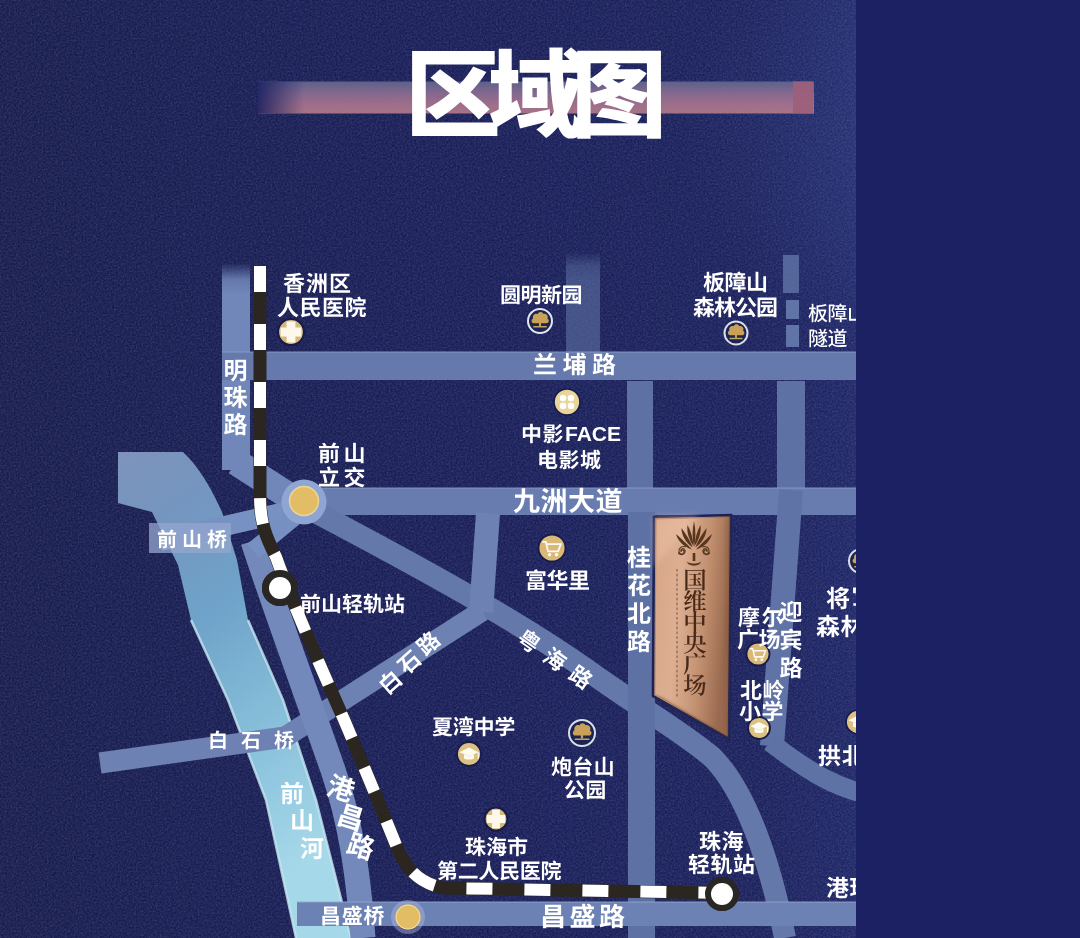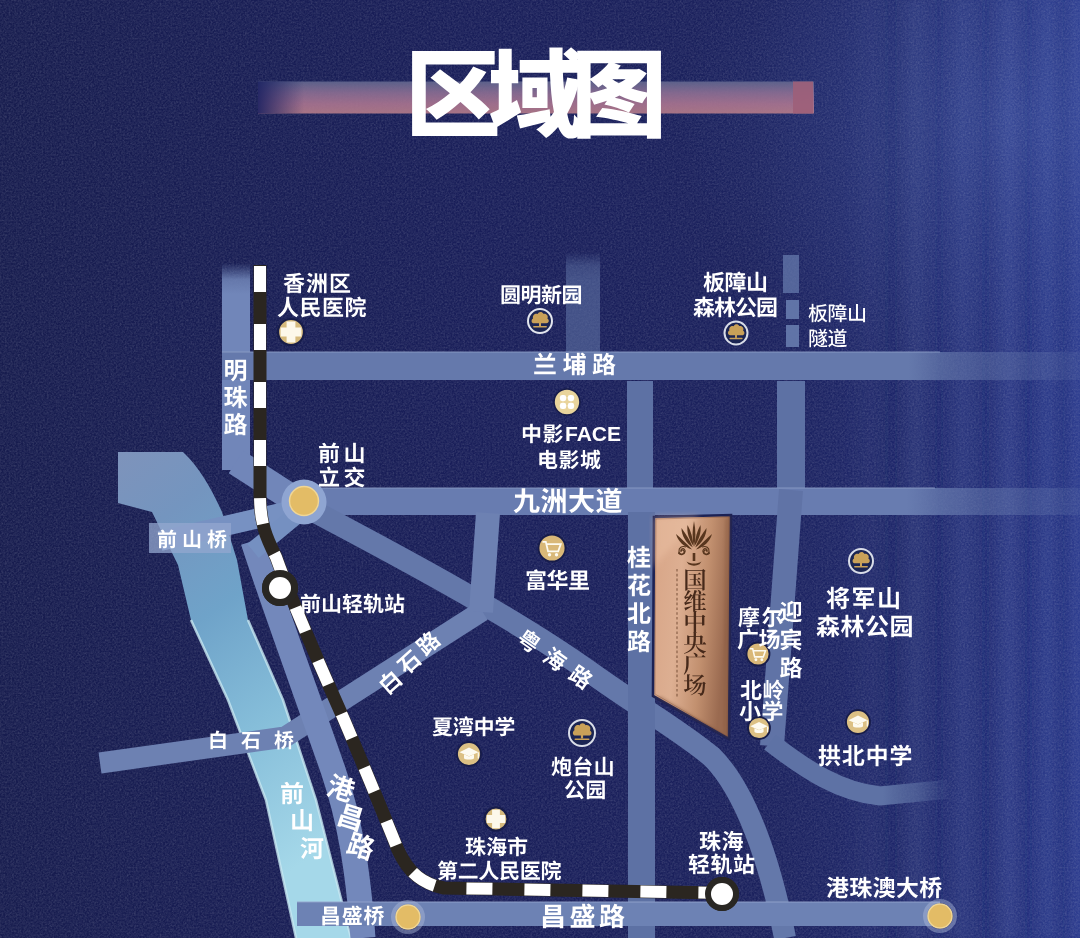--- a/index.html
+++ b/index.html
@@ -1,14 +1,14 @@
 <!DOCTYPE html>
 <html><head><meta charset="utf-8"><title>area map</title><style>
 html,body{margin:0;padding:0;background:#1b2162;}
-#stage{position:relative;width:1080px;height:938px;overflow:hidden;font-family:"Liberation Sans",sans-serif;}
+#stage{position:relative;width:856px;height:938px;overflow:hidden;font-family:"Liberation Sans",sans-serif;}
 svg{display:block;}
 </style></head><body>
 <div id="stage">
 <svg width="1080" height="938" viewBox="0 0 1080 938">
 <defs>
 
 <linearGradient id="bgg" x1="0" y1="0" x2="1" y2="0">
  <stop offset="0" stop-color="#191f55"></stop>
  <stop offset="0.45" stop-color="#1b2161"></stop>
  <stop offset="0.70" stop-color="#1d2465"></stop>

